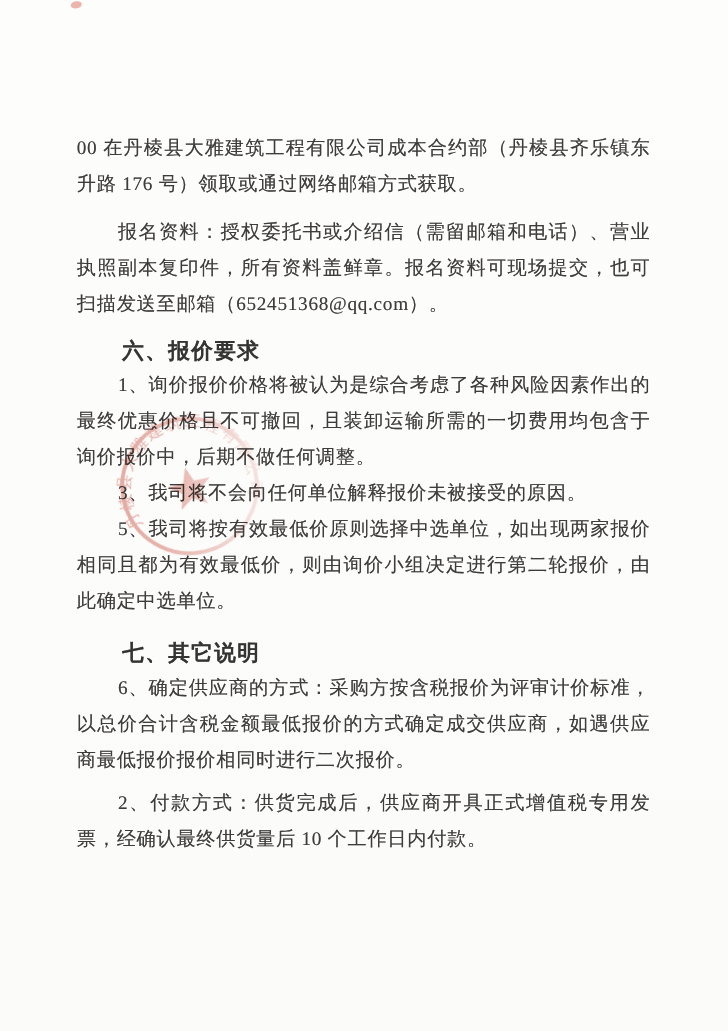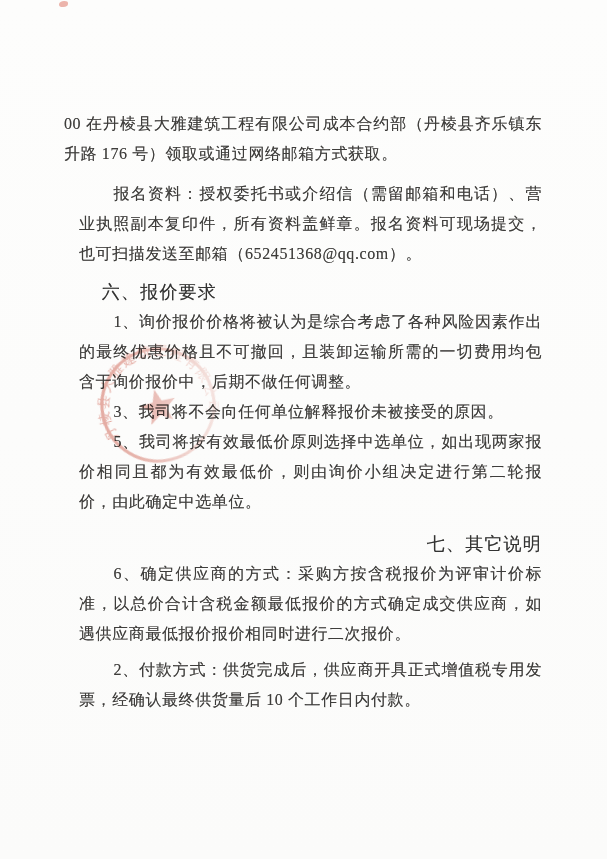--- a/index.html
+++ b/index.html
@@ -22,36 +22,36 @@
   .content p {
     margin: 0;
     font-size: 16px;
     line-height: 30px;
     letter-spacing: 0.6px;
     text-align: justify;
     text-justify: inter-character;
     font-family: "Liberation Serif", serif;
     text-shadow: 0 0 0.4px rgba(70,68,66,0.55);
   }
-  .content p.indent { text-indent: 2.15em; margin-left: 15px; }
+  .content p.indent { text-indent: 2.15em; }
   .content p.gap-sm { margin-top: 6px; }
   .content p.gap-md { margin-top: 10px; }
   .content h2 {
     margin: 0;
     font-size: 18px;
     line-height: 30px;
     letter-spacing: 1.2px;
-    font-weight: normal;
+    font-weight: bold;
     color: #343433;
     font-family: "Liberation Sans", sans-serif;
     padding-left: 2.1em;
     text-shadow: 0 0 0.3px rgba(50,50,50,0.5);
   }
   .content h2.h-six { margin-top: 8px; }
-  .content h2.h-seven { margin-top: 12px; text-align: right; }
+  .content h2.h-seven { margin-top: 12px; }
 
   
   .stamp {
     position: absolute;
     left: 96px; top: 343px;
     width: 124px; height: 124px;
     opacity: 0.52;
     mix-blend-mode: multiply;
     filter: blur(0.4px);
     transform: rotate(-14deg);

